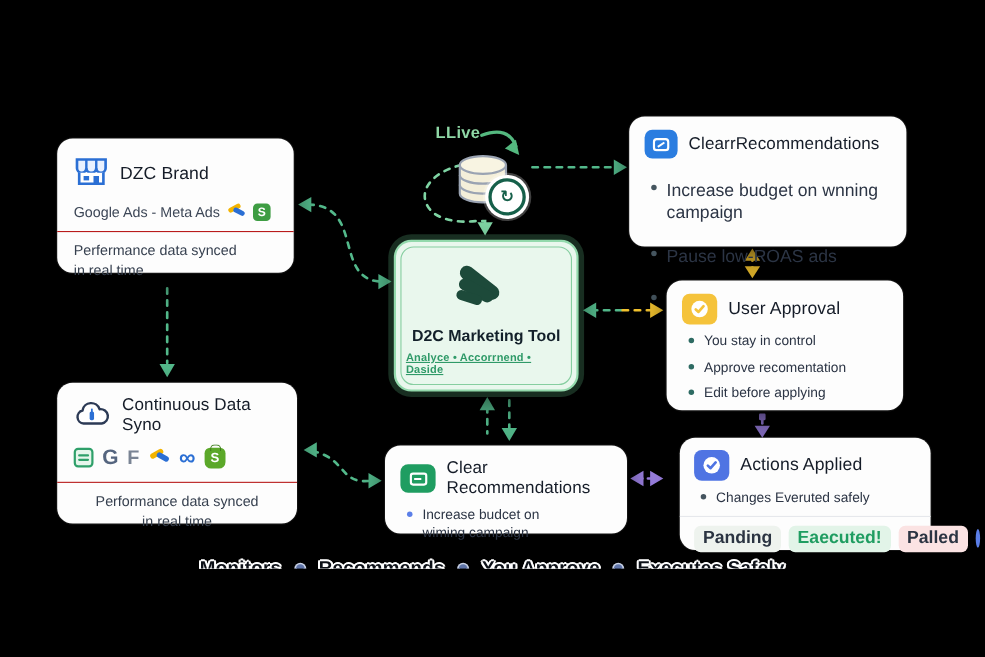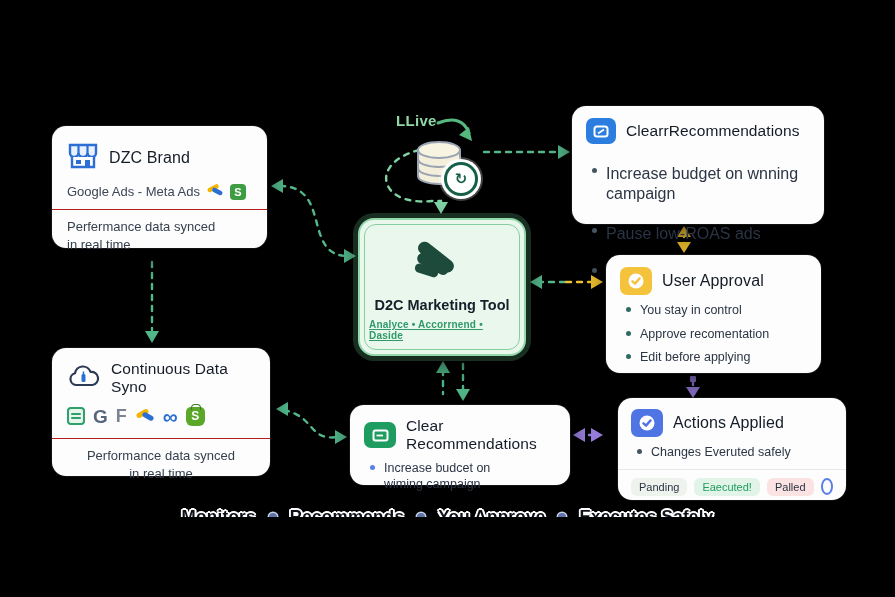--- a/index.html
+++ b/index.html
@@ -41,21 +41,21 @@
     width:100%;height:100%;border:1.5px solid #86ceA0;border-radius:12px;box-sizing:border-box;
     display:flex;flex-direction:column;align-items:center;gap:6px;padding:6px 4px;
   }
   #center-title{font-weight:bold;font-size:14.5px;color:#13202a;}
   #center-sub{font-size:10px;color:#2f9a68;font-weight:bold;letter-spacing:.2px;text-decoration:underline;}
   
   #box-approval{left:606px;top:255px;width:215px;height:118px;padding:12px 14px;box-sizing:border-box;}
   
   #box-actions{left:606px;top:398px;width:228px;height:102px;padding:11px 13px 9px;box-sizing:border-box;margin-left:12px;}
   .chips{display:flex;align-items:center;gap:7px;margin:8px -13px 0;padding:8px 13px 0;border-top:1px solid #e6e8ec;}
-  .chip{font-size:11px;padding:3px 8px;border-radius:6px;font-weight:normal;}
+  .chip{font-size:16px;padding:3px 8px;border-radius:6px;font-weight:bold;}
   .chip.pending{background:#eef3ee;color:#2b3442;}
   .chip.executed{background:#e2f4e8;color:#1f9d61;}
   .chip.palled{background:#fbe3e3;color:#2b3442;}
   .chip-circle{width:13px;height:13px;border:2px solid #5b7fe8;border-radius:50%;}
   
   #box-sync{left:52px;top:348px;width:218px;height:128px;padding:12px 15px 10px;box-sizing:border-box;}
   .platform-row{display:flex;align-items:center;gap:8px;margin-top:9px;height:22px;}
   .sheet-ic{width:18px;height:18px;border-radius:4px;background:#e6f6ec;border:2px solid #2fa06a;box-sizing:border-box;display:flex;flex-direction:column;justify-content:center;gap:2px;padding:0 2px;}
   .sheet-ic i{display:block;height:2px;background:#2fa06a;border-radius:1px;}
   .ltr{font-weight:bold;font-size:19px;line-height:1;}

